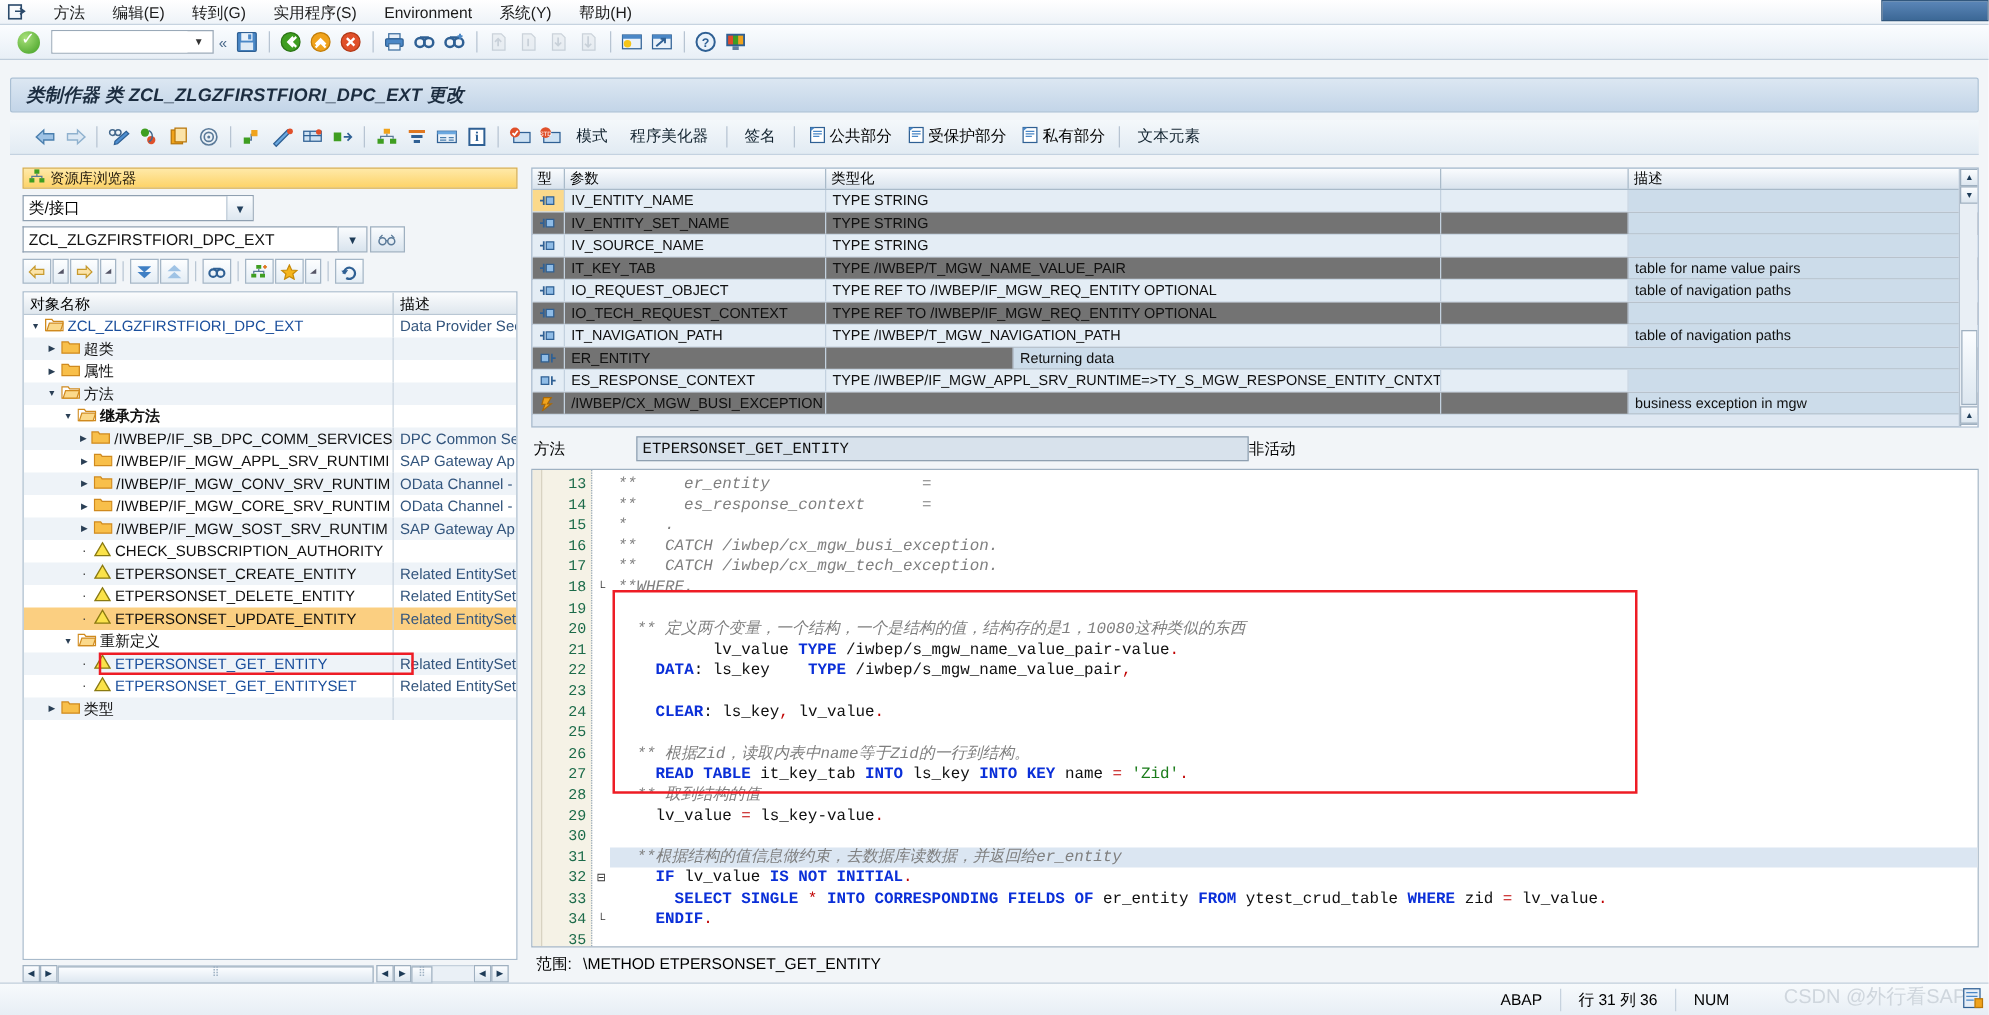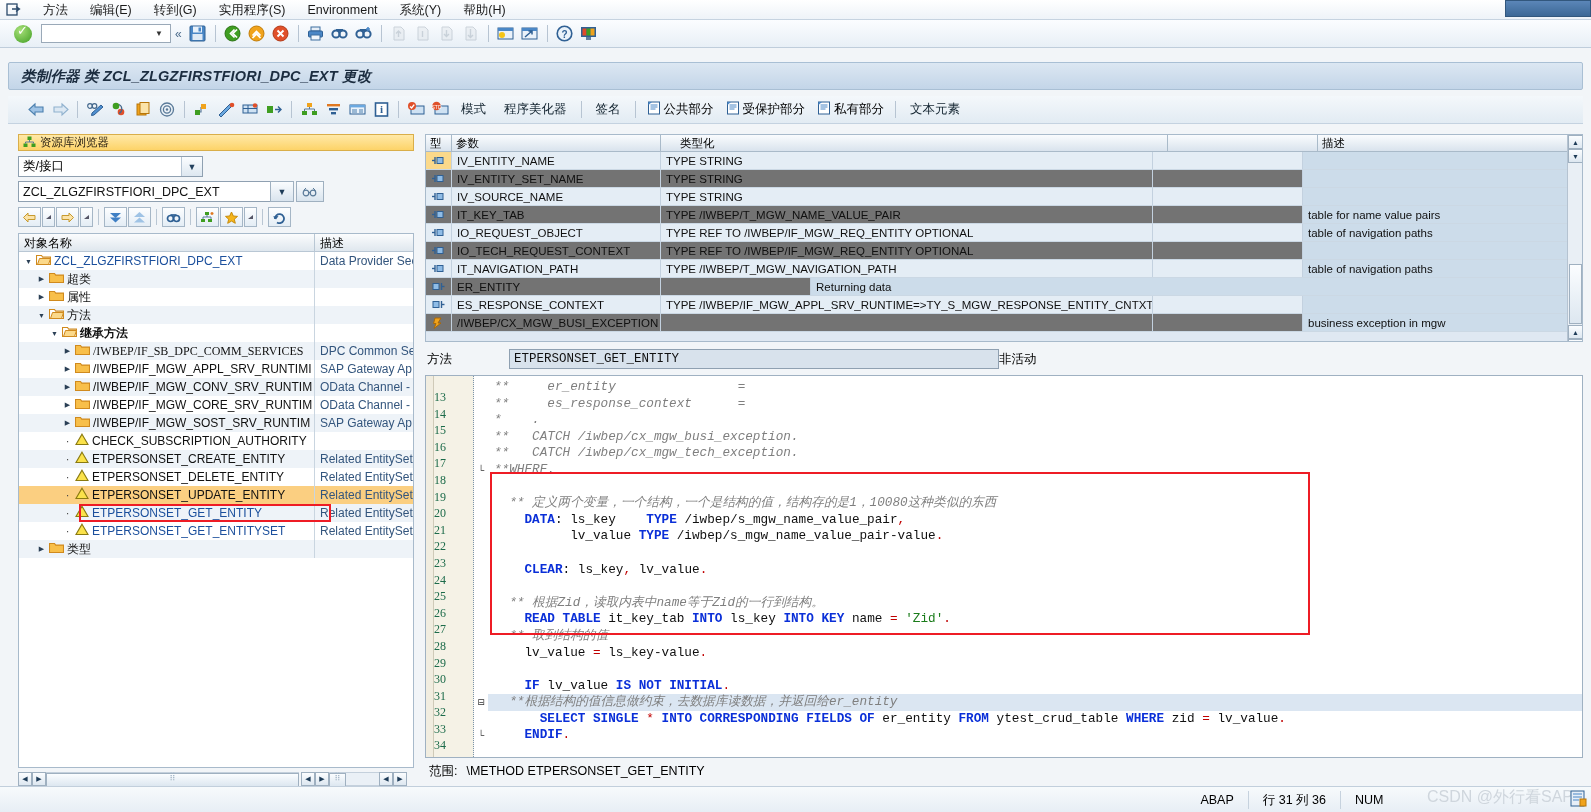--- a/index.html
+++ b/index.html
@@ -136,21 +136,21 @@
 
   
   .rightpanel { position: absolute; left: 425px; top: 134px; width: 1158px; height: 645px; }
 
   
   .ptable { width: 1158px; height: 208px; border: 1px solid #a8bacb; background: #dfe8f2; position: relative; overflow: hidden; }
   .prow-head { display: flex; height: 17px; background: linear-gradient(#fafcfe, #d9e3ed); border-bottom: 1px solid #a9bac9; font-size: 11.5px; }
   .ph { border-right: 1px solid #a9bac9; line-height: 17px; padding-left: 4px; white-space: nowrap; overflow: hidden; }
   .ph.c0 { width: 26px; }
   .ph.c1 { width: 209px; }
-  .ph.c2 { width: 492px; margin-left: 15px; }
+  .ph.c2 { width: 492px; }
   .ph.c3 { width: 150px; }
   .ph.c4 { flex: 1; border-right: 0; }
   .prow { display: flex; height: 18px; background: #737373; border-bottom: 1px solid #cbd8e4; font-size: 11.5px; }
   .prow:nth-child(odd) { background: #e4edf5; }
   .pc { border-right: 1px solid #c3d1df; line-height: 18px; padding-left: 5px; white-space: nowrap; overflow: hidden; color: #101010; }
   .pc.c0 { width: 26px; padding-left: 0; display: flex; align-items: center; justify-content: center; }
   .pc.c0.first { background: #fbd98b; }
   .pc.c1 { width: 209px; }
   .pc.c2 { width: 492px; }
   .pc.c3 { width: 150px; }
@@ -167,22 +167,22 @@
     font-family: "Liberation Mono", "DejaVu Sans Mono", monospace; font-size: 12.5px;
     display: flex; align-items: center; padding-left: 4px; color: #101010;
   }
   .mstatus { font-size: 12.5px; margin-left: 0; }
 
   
   .editorwrap { margin-top: 5px; width: 1158px; height: 383px; border: 1px solid #9fb1c2; background: #fff; position: relative; overflow: hidden; display: flex; }
   .ed-leftbar { width: 8px; background: #f1ede0; border-right: 1px solid #cfcab8; }
   .ed-gutter {
     width: 40px; background: #f5f2e6; border-right: 1px dotted #7a93ab;
-    font-family: Liberation Serif, serif; font-size: 12px;
-    color: #1c6b4a; padding-top: 13px;
+    font-family: Liberation Mono, monospace; font-size: 12px;
+    color: #1c6b4a; text-align: right; padding-top: 3px;
   }
   .ed-gutter div { height: 16.6px; line-height: 16.6px; padding-right: 4px; }
   .ed-foldbar { width: 14px; background: #fff; padding-top: 3px; }
   .ed-foldbar div { height: 16.6px; line-height: 16.6px; text-align: center; font-size: 9px; color: #333; }
   .ed-code {
     flex: 1; background: #fff; padding-top: 3px; position: relative;
     font-family: "Liberation Mono", "DejaVu Sans Mono", monospace; font-size: 12.7px;
   }
   .cl { height: 16.6px; line-height: 16.6px; white-space: pre; padding-left: 6px; }
   .cl.cur { background: #dbe6f2; }
@@ -659,21 +659,21 @@
               <span class="expander">▼</span>
               <span class="tw" style="margin-left: 2px;"><svg width="15" height="13" viewBox="0 0 15 13">
                   <path d="M0.5 2.5 h5 l1.2 1.6 h7.8 v7.4 h-14 z" fill="#fff" stroke="#d08a1e" stroke-width="1.1"></path>
                   <path d="M1.5 11.5 L3.5 5.5 h11 L12.5 11.5 Z" fill="#fbd98b" stroke="#d08a1e" stroke-width="1"></path>
                 </svg></span>
               <span class="tlabel dark">继承方法</span>
             </div>
             <div class="tcell2"></div>
           </div>
           <div class="trow alt">
-            <div class="tcell1" style="padding-left: 43px; font-family: Liberation Serif, serif;">
+            <div class="tcell1" style="padding-left: 43px;">
               <span class="expander">▶</span>
               <span class="tw" style="margin-left: 2px;"><svg width="15" height="13" viewBox="0 0 15 13">
                   <path d="M0.5 2.5 h5 l1.2 1.6 h7.8 v7.4 h-14 z" fill="#f8bf4a" stroke="#d08a1e" stroke-width="1.1"></path>
                 </svg></span>
               <span class="tlabel dark">/IWBEP/IF_SB_DPC_COMM_SERVICES</span>
             </div>
             <div class="tcell2">DPC Common Ser</div>
           </div>
           <div class="trow">
             <div class="tcell1" style="padding-left: 43px;">
@@ -747,20 +747,31 @@
           </div>
           <div class="trow hl">
             <div class="tcell1" style="padding-left: 43px;">
               <span class="leafdot">·</span>
               <span class="tw" style="margin-left: 2px;"><svg width="14" height="13" viewBox="0 0 14 13">
                   <path d="M7 1.2 L13 11.5 L1 11.5 Z" fill="#fbe24a" stroke="#8a7a10" stroke-width="1.1"></path>
                 </svg></span>
               <span class="tlabel dark">ETPERSONSET_UPDATE_ENTITY</span>
             </div>
             <div class="tcell2">Related EntitySet</div>
+          </div>
+          <div class="trow">
+            <div class="tcell1" style="padding-left: 30px;">
+              <span class="expander">▼</span>
+              <span class="tw" style="margin-left: 2px;"><svg width="15" height="13" viewBox="0 0 15 13">
+                  <path d="M0.5 2.5 h5 l1.2 1.6 h7.8 v7.4 h-14 z" fill="#fff" stroke="#d08a1e" stroke-width="1.1"></path>
+                  <path d="M1.5 11.5 L3.5 5.5 h11 L12.5 11.5 Z" fill="#fbd98b" stroke="#d08a1e" stroke-width="1"></path>
+                </svg></span>
+              <span class="tlabel dark">重新定义</span>
+            </div>
+            <div class="tcell2"></div>
           </div>
           <div class="trow alt">
             <div class="tcell1" style="padding-left: 43px;">
               <span class="leafdot">·</span>
               <span class="tw" style="margin-left: 2px;"><svg width="14" height="13" viewBox="0 0 14 13">
                   <path d="M7 1.2 L13 11.5 L1 11.5 Z" fill="#fbe24a" stroke="#8a7a10" stroke-width="1.1"></path>
                 </svg></span>
               <span class="tlabel blue">ETPERSONSET_GET_ENTITY</span>
             </div>
             <div class="tcell2">Related EntitySet</div>
@@ -1021,32 +1032,32 @@
       <div class="ed-code" id="ed-code">
         <div class="ed-redbox" style="left:2px; top:96px; width:820px; height:163px;"></div>
       <div class="cl"><span class="cm">**     er_entity                =</span></div>
           <div class="cl"><span class="cm">**     es_response_context      =</span></div>
           <div class="cl"><span class="cm">*    .</span></div>
           <div class="cl"><span class="cm">**   CATCH /iwbep/cx_mgw_busi_exception.</span></div>
           <div class="cl"><span class="cm">**   CATCH /iwbep/cx_mgw_tech_exception.</span></div>
           <div class="cl"><span class="cm">**WHERE.</span></div>
           <div class="cl"><span class="pl"></span></div>
           <div class="cl"><span class="cm">  ** 定义两个变量，一个结构，一个是结构的值，结构存的是1，10080这种类似的东西</span></div>
+          <div class="cl"><span class="pl">          lv_value </span><span class="kw">TYPE</span><span class="pl"> /iwbep/s_mgw_name_value_pair-value</span><span class="op">.</span></div>
           <div class="cl"><span class="pl">    </span><span class="kw">DATA</span><span class="pl">: ls_key    </span><span class="kw">TYPE</span><span class="pl"> /iwbep/s_mgw_name_value_pair</span><span class="op">,</span></div>
-          <div class="cl"><span class="pl">          lv_value </span><span class="kw">TYPE</span><span class="pl"> /iwbep/s_mgw_name_value_pair-value</span><span class="op">.</span></div>
           <div class="cl"><span class="pl"></span></div>
           <div class="cl"><span class="pl">    </span><span class="kw">CLEAR</span><span class="pl">: ls_key</span><span class="op">,</span><span class="pl"> lv_value</span><span class="op">.</span></div>
           <div class="cl"><span class="pl"></span></div>
           <div class="cl"><span class="cm">  ** 根据Zid，读取内表中name等于Zid的一行到结构。</span></div>
           <div class="cl"><span class="pl">    </span><span class="kw">READ TABLE</span><span class="pl"> it_key_tab </span><span class="kw">INTO</span><span class="pl"> ls_key </span><span class="kw">INTO KEY</span><span class="pl"> name </span><span class="op">=</span><span class="pl"> </span><span class="str">'Zid'</span><span class="op">.</span></div>
           <div class="cl"><span class="cm">  ** 取到结构的值</span></div>
           <div class="cl"><span class="pl">    lv_value </span><span class="op">=</span><span class="pl"> ls_key-value</span><span class="op">.</span></div>
           <div class="cl"><span class="pl"></span></div>
+          <div class="cl cur"><span class="cm">  **根据结构的值信息做约束，去数据库读数据，并返回给er_entity</span></div>
           <div class="cl"><span class="pl">    </span><span class="kw">IF</span><span class="pl"> lv_value </span><span class="kw">IS NOT INITIAL</span><span class="op">.</span></div>
-          <div class="cl cur"><span class="cm">  **根据结构的值信息做约束，去数据库读数据，并返回给er_entity</span></div>
           <div class="cl"><span class="pl">      </span><span class="kw">SELECT SINGLE</span><span class="pl"> </span><span class="op">*</span><span class="pl"> </span><span class="kw">INTO CORRESPONDING FIELDS OF</span><span class="pl"> er_entity </span><span class="kw">FROM</span><span class="pl"> ytest_crud_table </span><span class="kw">WHERE</span><span class="pl"> zid </span><span class="op">=</span><span class="pl"> lv_value</span><span class="op">.</span></div>
           <div class="cl"><span class="pl">    </span><span class="kw">ENDIF</span><span class="op">.</span></div>
           <div class="cl"><span class="pl"></span></div>
         </div>
     </div>
 
     <div class="edstatus">
       <span>范围:</span>
       <span style="margin-left:9px">\METHOD ETPERSONSET_GET_ENTITY</span>
     </div>

